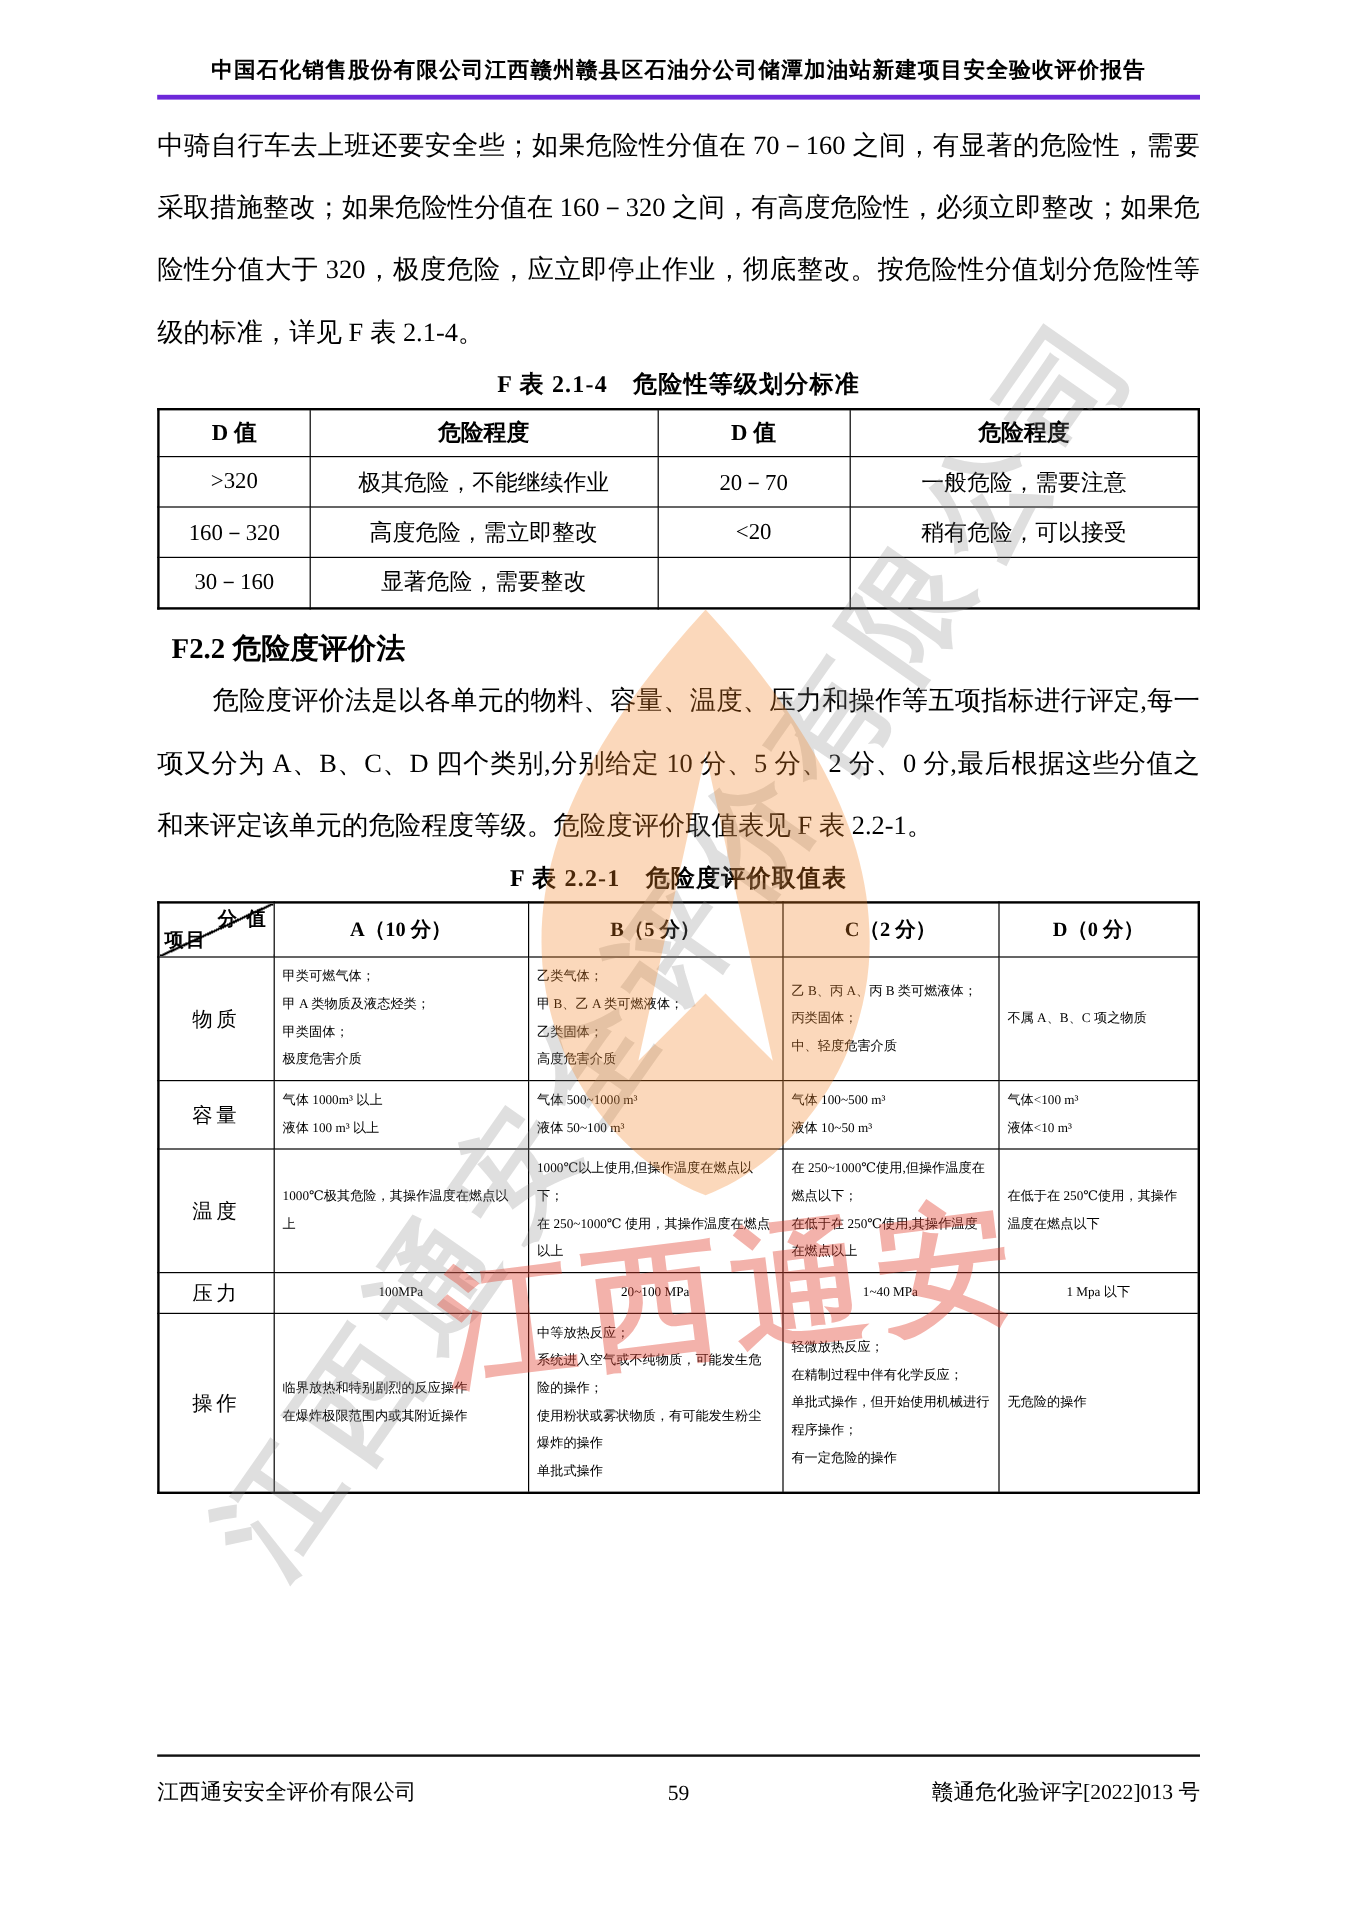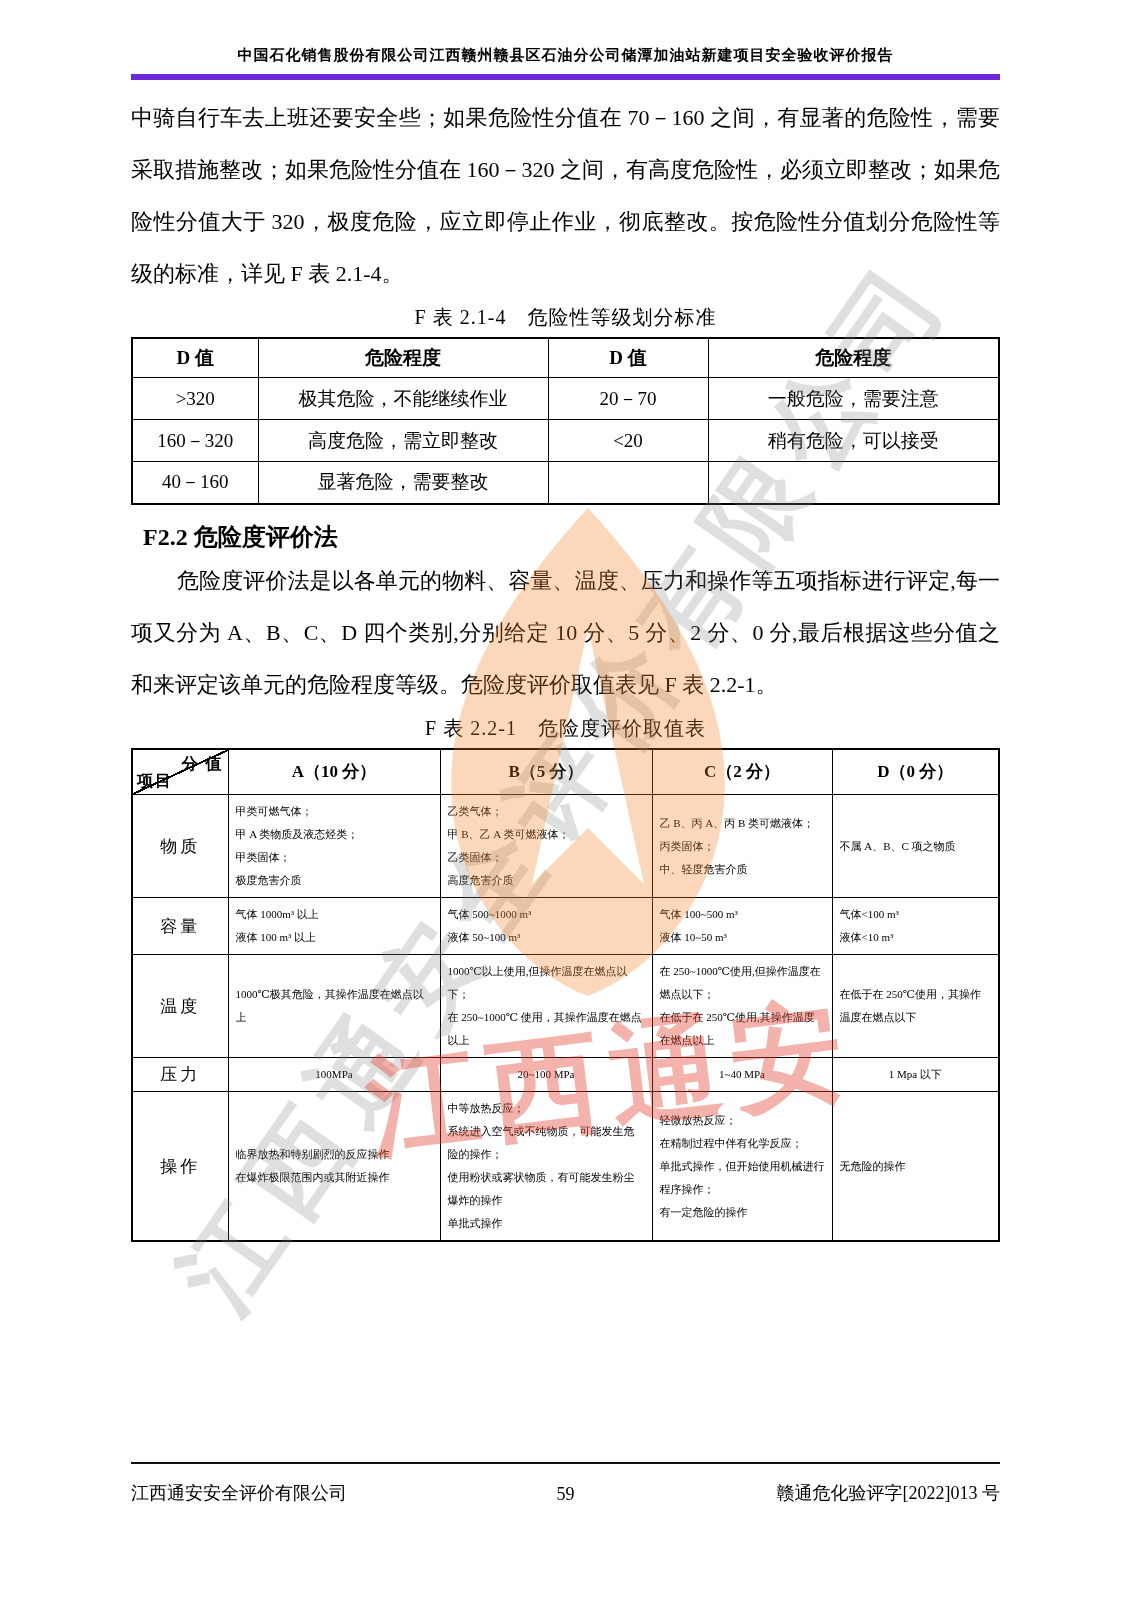--- a/index.html
+++ b/index.html
@@ -9,28 +9,28 @@
     background: #ffffff;
     color: #000;
     font-family: "Liberation Serif", "DejaVu Serif", serif;
     position: relative;
     overflow: hidden;
   }
   .page { position: absolute; inset: 0; overflow: hidden; }
   .content { position: relative; z-index: 1; padding: 46px 131px 0 131px; }
 
   .doc-header {
-    text-align: center; font-size: 15px; font-weight: bold;
-    letter-spacing: 1px; padding-bottom: 9px; border-bottom: 6px solid #6d28d9;
+    text-align: center; font-size: 18px; font-weight: bold;
+    letter-spacing: 1px; padding-bottom: 9px; border-bottom: 4px solid #6d28d9;
   }
 
   .para { font-size: 22px; line-height: 52px; text-align: justify; margin: 12px 0 4px; }
   .para.indent { text-indent: 46px; margin-top: 2px; }
 
-  .table-title { text-align: center; font-size: 20px; font-weight: normal; margin: 0 0 6px; letter-spacing: 1px; }
+  .table-title { text-align: center; font-size: 20px; font-weight: bold; margin: 0 0 6px; letter-spacing: 1px; }
 
   table { width: 100%; border-collapse: collapse; table-layout: fixed; }
   .t1 { border: 2px solid #000; }
   .t1 th, .t1 td { border: 1.5px solid #000; text-align: center; font-size: 19px; padding: 6px 4px; height: 42px; }
   .t1 thead th { font-weight: bold; height: 38px; }
 
   .section-heading { font-size: 24px; font-weight: bold; margin: 16px 12px 2px; }
 
   .t2 { border: 2px solid #000; }
   .t2 th, .t2 td { border: 1.5px solid #000; font-size: 11px; line-height: 23px; padding: 5px 7px; vertical-align: middle; }
@@ -109,21 +109,21 @@
           <td>20－70</td>
           <td>一般危险，需要注意</td>
         </tr>
         <tr>
           <td>160－320</td>
           <td>高度危险，需立即整改</td>
           <td>&lt;20</td>
           <td>稍有危险，可以接受</td>
         </tr>
         <tr>
-          <td>40－160</td>
+          <td>30－160</td>
           <td>显著危险，需要整改</td>
           <td></td>
           <td></td>
         </tr>
       </tbody>
     </table>
 
     <h2 class="section-heading">F2.2 危险度评价法</h2>
 
     <p class="para indent">危险度评价法是以各单元的物料、容量、温度、压力和操作等五项指标进行评定,每一项又分为 A、B、C、D 四个类别,分别给定 10 分、5 分、2 分、0 分,最后根据这些分值之和来评定该单元的危险程度等级。危险度评价取值表见 F 表 2.2-1。</p>

